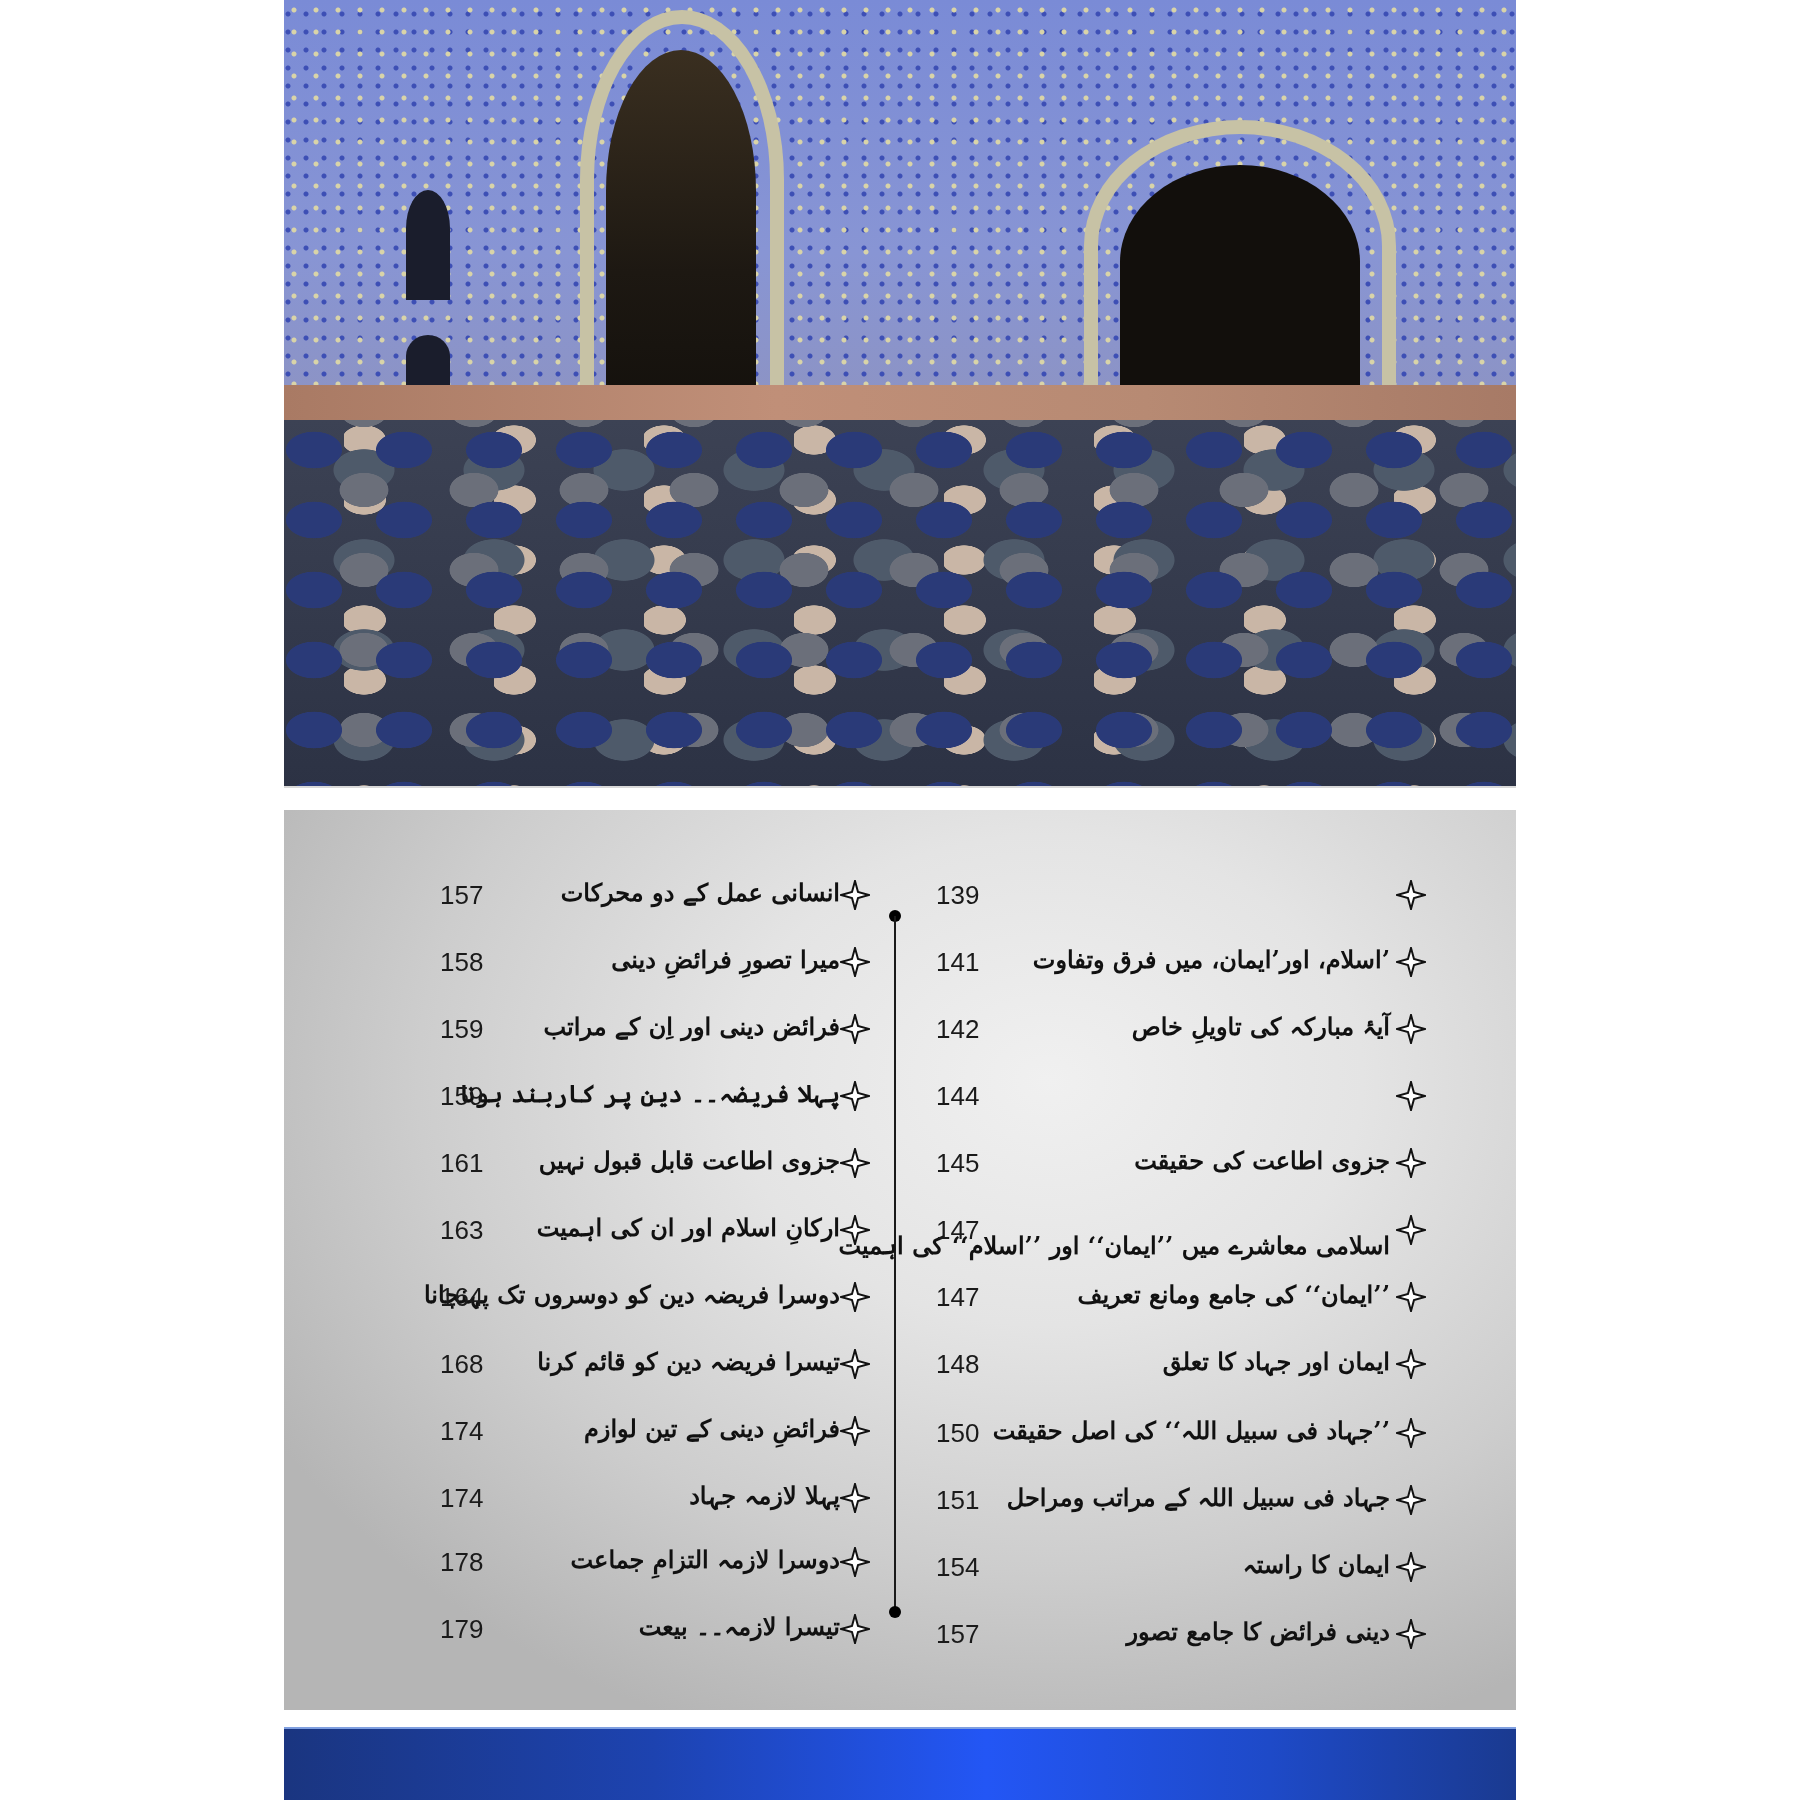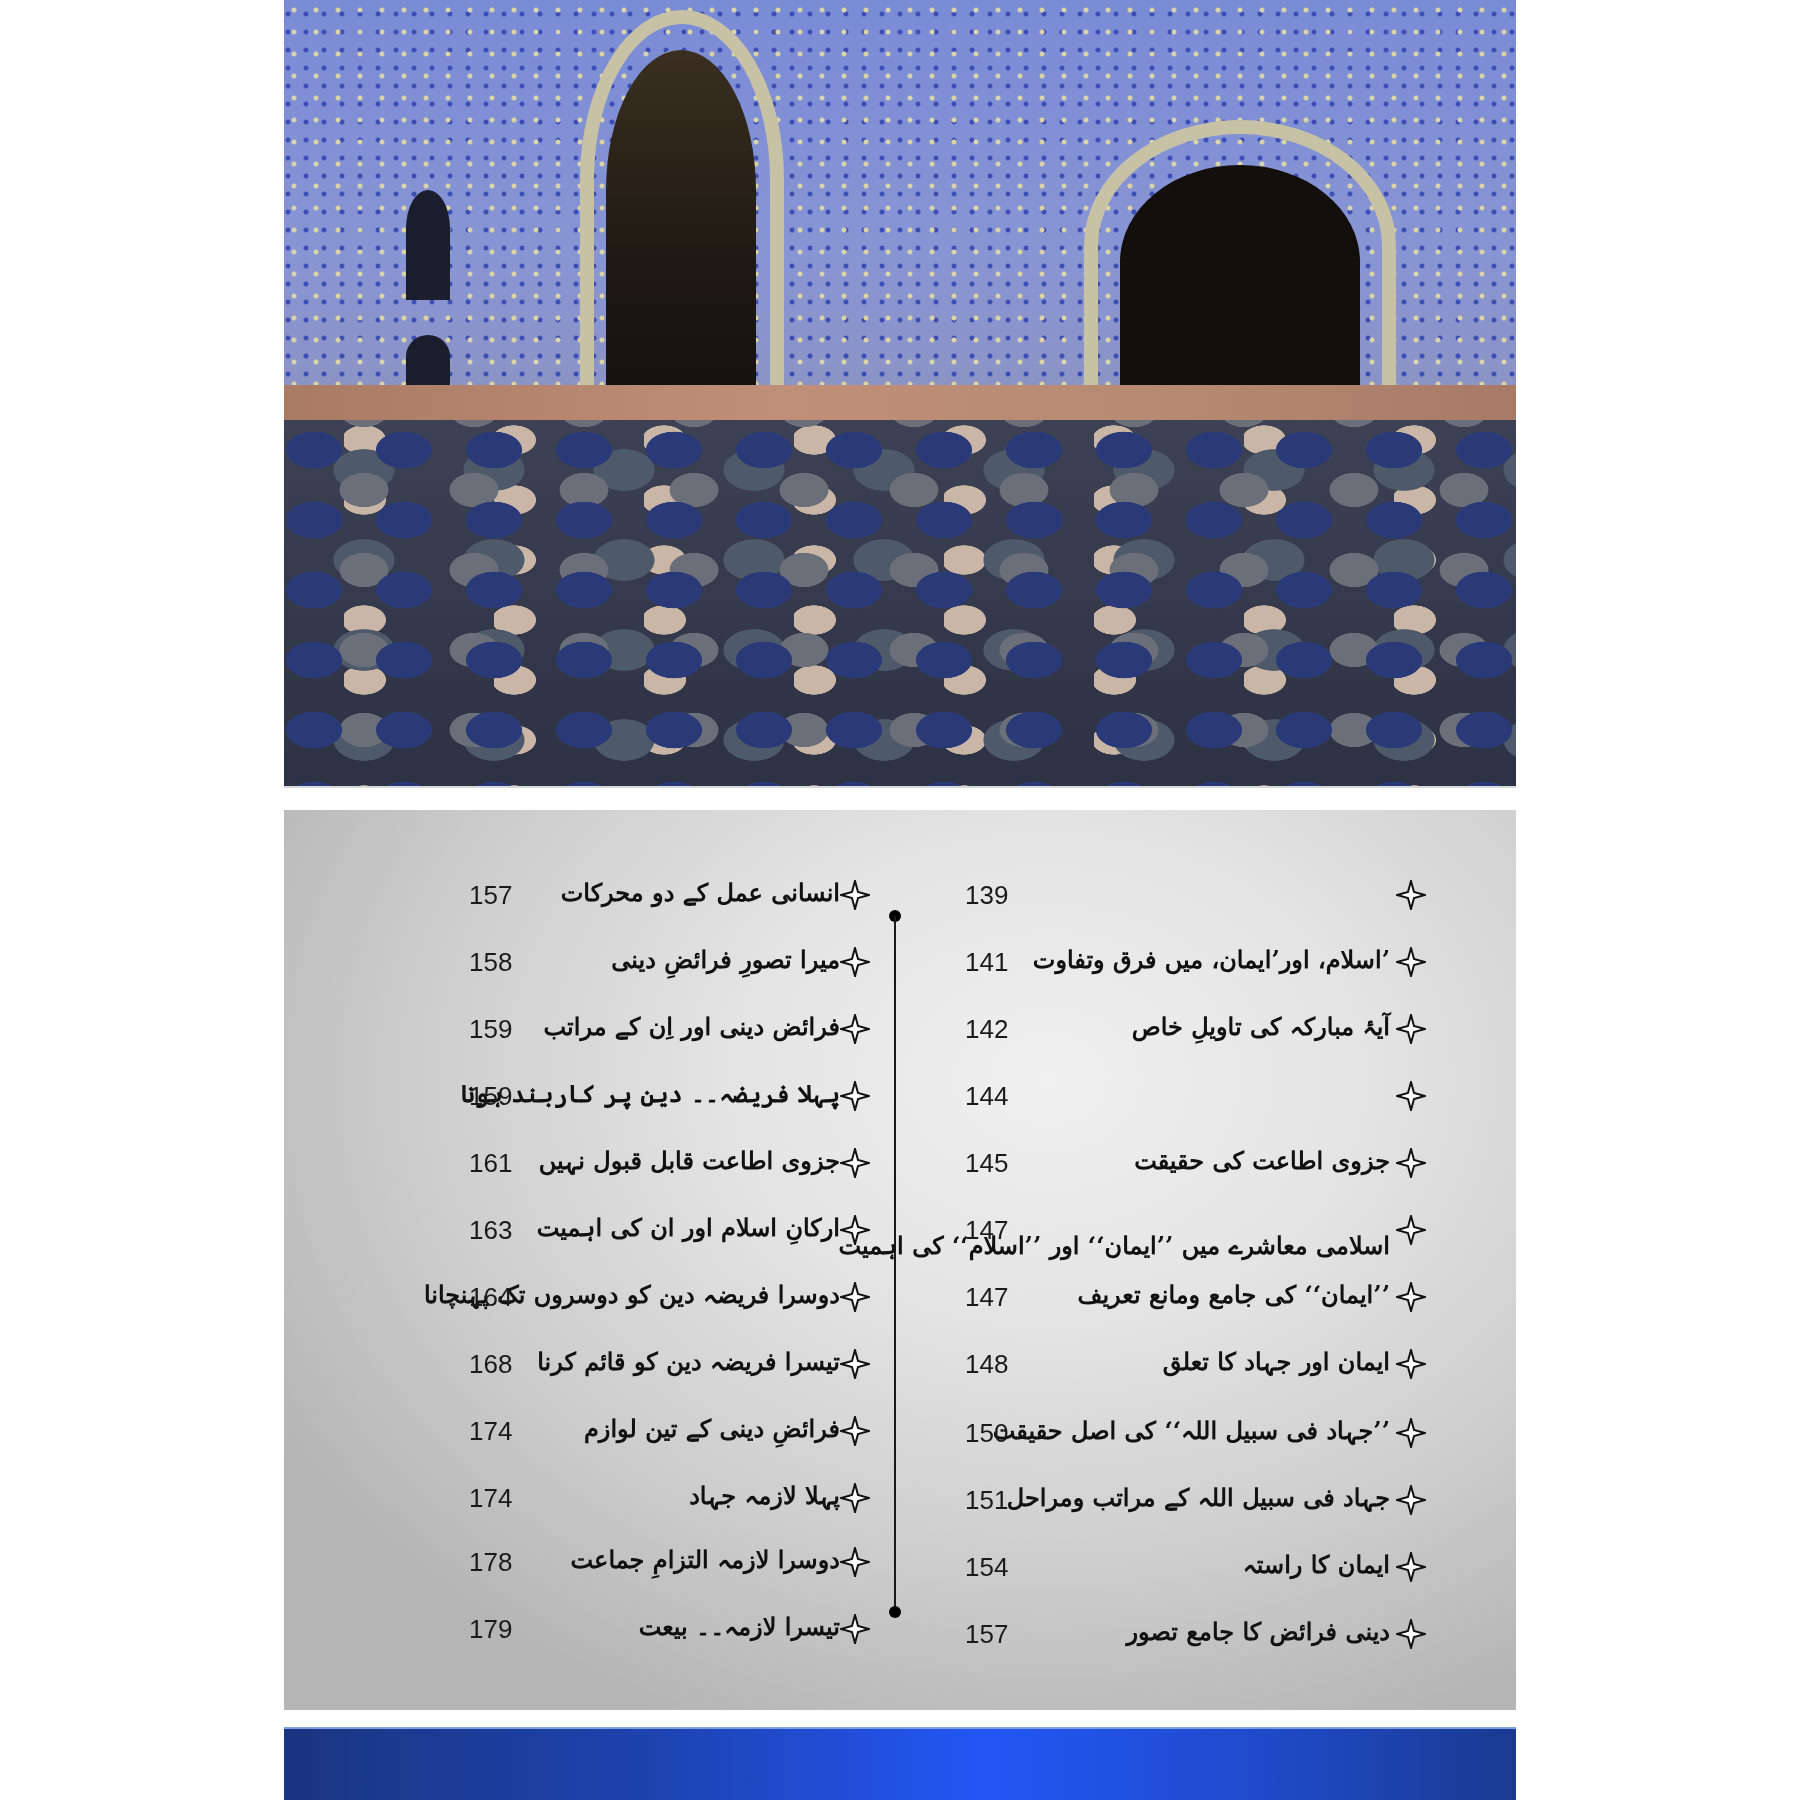--- a/index.html
+++ b/index.html
@@ -36,21 +36,21 @@
     background:radial-gradient(ellipse 900px 700px at 62% 30%,#f0f0f0 0%,#e4e4e4 35%,#cdcdcd 70%,#b5b5b5 100%);}
   .divider{position:absolute;left:610px;top:106px;width:2px;height:696px;background:#1a1a1a;}
   .dot{position:absolute;width:12px;height:12px;border-radius:50%;background:#000;}
   .dot.top{left:605px;top:100px;}
   .dot.bottom{left:605px;top:796px;}
 
   .col{position:absolute;top:0;}
   .row{position:absolute;height:60px;width:100%;}
   .entry-title{position:absolute;top:8px;direction:rtl;text-align:right;white-space:nowrap;
     font-family:"DejaVu Serif",serif;font-size:24px;font-weight:bold;color:#111;}
-  .page-num{position:absolute;top:10px;font-family:"Liberation Sans",sans-serif;font-size:26px;color:#1a1a1a;margin-left:29px;}
+  .page-num{position:absolute;top:10px;font-family:"Liberation Sans",sans-serif;font-size:26px;color:#1a1a1a;}
   .star{position:absolute;top:10px;width:30px;height:30px;}
 
   .col.right{left:620px;width:612px;}
   .col.right .star{left:492px;}
   .col.right .entry-title{right:126px;}
   .col.right .page-num{left:32px;}
 
   .col.left{left:0;width:610px;}
   .col.left .star{left:556px;}
   .col.left .entry-title{right:54px;}

